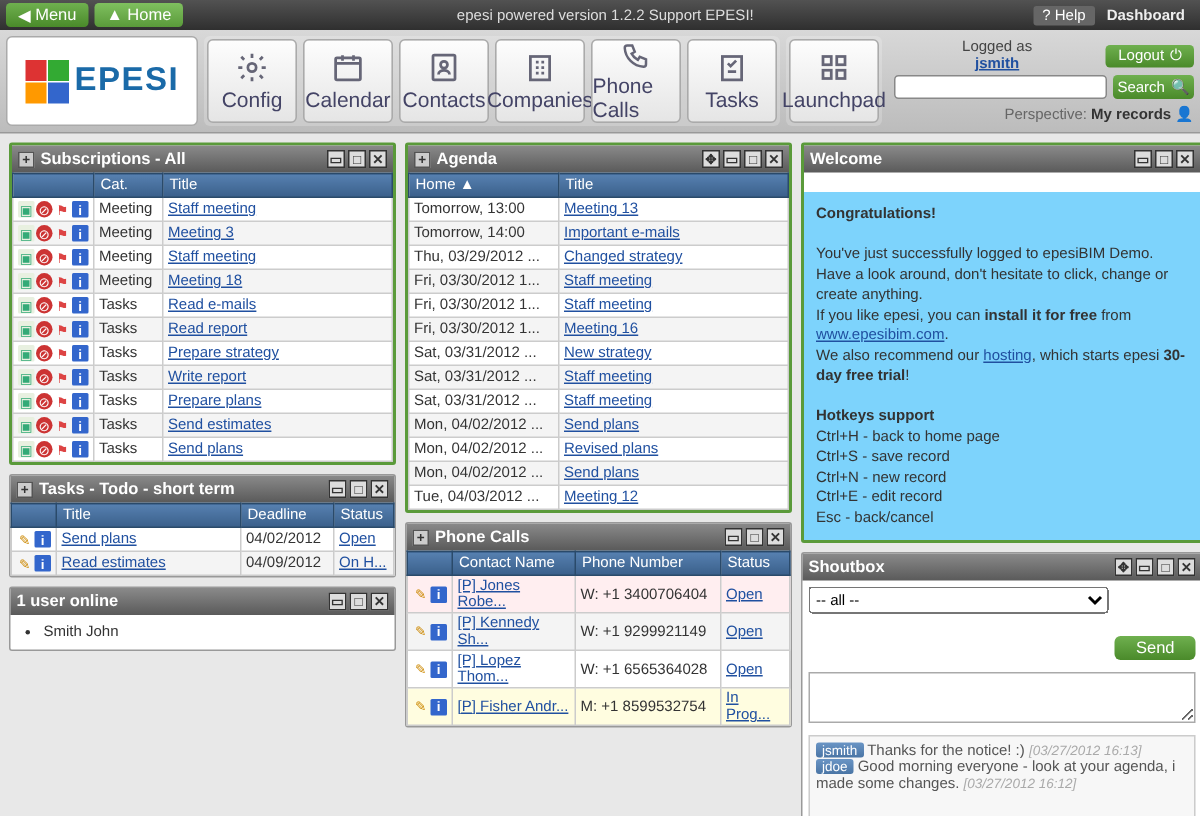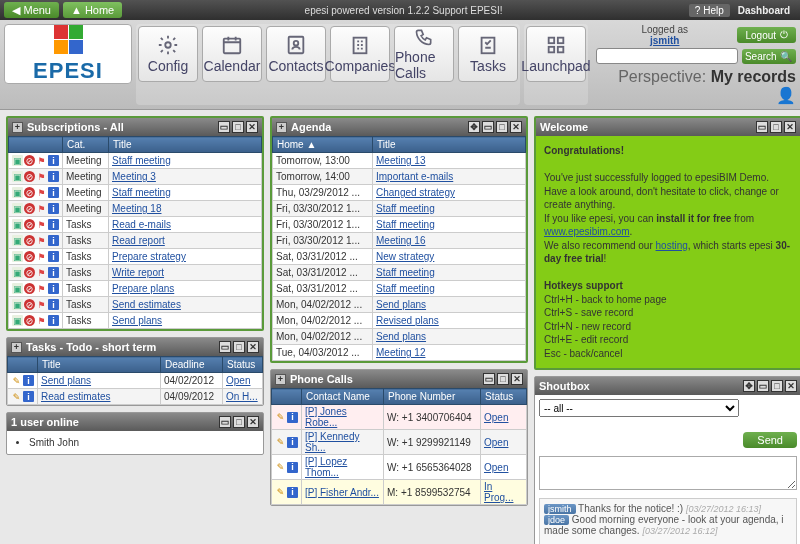--- a/index.html
+++ b/index.html
@@ -10,46 +10,46 @@
 .topbar { display: flex; align-items: center; background: linear-gradient(#525252,#2f2f2f); height: 20px; padding: 0 4px; color: #ddd; font-size: 10px; }
 .top-btn { background: linear-gradient(#6fb04f,#4a8a2a); color: #fff; padding: 2px 8px; border-radius: 3px; margin-right: 4px; display: flex; align-items: center; gap: 3px; font-size: 11px; cursor: pointer; height: 16px; }
 .home { background: linear-gradient(#7fc05f,#5a9a3a); }
 .top-center { flex: 1; text-align: center; font-size: 10px; }
 .help { background: #666; color: #fff; padding: 1px 6px; margin: 0 8px; border-radius: 2px; font-size: 10px; cursor: pointer; }
 .top-right { font-weight: bold; color: #eee; margin-right: 6px; }
 
 
 .header-row { display: flex; background: linear-gradient(#d8d8d8,#bcbcbc); padding: 4px; gap: 4px; border-bottom: 1px solid #999; }
 .logo-box { background: #fff; border: 1px solid #aaa; border-radius: 4px; width: 160px; height: 60px; display: flex; align-items: center; justify-content: center; }
-.logo { font-size: 22px; font-weight: bold; color: #1a6aa8; letter-spacing: 1px; display:flex; align-items:center; gap:4px;flex-direction:column;}
+.logo { font-size: 22px; font-weight: bold; color: #1a6aa8; letter-spacing: 1px; display:flex; gap:4px;}
 .logo-blocks { display: grid; grid-template-columns: 14px 14px; grid-template-rows: 14px 14px; gap:1px;}
 .lb1{background:#d33;}.lb2{background:#3a3;}.lb3{background:#f90;}.lb4{background:#36c;}
 
 .tool-group { display: flex; gap: 4px; background: rgba(255,255,255,0.2); border-radius: 4px; padding: 2px; }
 .tool-btn { background: linear-gradient(#fdfdfd,#e5e5e5); border: 1px solid #aaa; border-radius: 4px; width: 60px; height: 56px; display: flex; flex-direction: column; align-items: center; justify-content: center; cursor: pointer; font-size: 14px; color: #446; gap:2px;}
 .tool-btn svg { width: 22px; height: 22px; }
 .spacer { flex: 1; }
 
 .user-panel { width: 200px; display: flex; flex-direction: column; gap: 2px; justify-content: center; }
 .user-row1 { display: flex; align-items: center; gap: 4px; }
 .user-info { flex:1; text-align:center; color:#444; font-size:10px; line-height:1.1;}
 .user-info b { color:#2050a0; text-decoration: underline; }
 .pill { background: linear-gradient(#6fb04f,#4a8a2a); color:#fff; padding:2px 8px; border-radius:3px; font-size:10px; display:flex; align-items:center; gap:4px; cursor:pointer; min-width:54px; justify-content:center;}
 .search-row { display:flex; gap:4px; align-items:center;}
 .search-row input { flex:1; height:16px; border:1px solid #888; border-radius:3px; font-size:10px; padding:0 4px;}
-.persp { text-align:right; color:#666; font-size:16px; margin-top:2px; }
+.persp { text-align:right; color:#666; font-size:10px; margin-top:2px; }
 .persp b{color:#333;}
 
 
 .content { display: grid; grid-template-columns: 258px 258px 268px; gap: 6px; padding: 6px; }
 .col { display: flex; flex-direction: column; gap: 6px; }
 
 .panel { border: 1px solid #999; border-radius: 2px; background: #fff; }
 .panel.green { border: 2px solid #5a9a3a; }
-.panel.yellow-bg .panel-body { background: #84cc16; }
+.panel.yellow-bg .panel-body { background: #7dd3fc; margin-top: 13px; }
 .panel-hd { display: flex; align-items: center; background: linear-gradient(#8a8a8a,#5a5a5a); color: #fff; font-size: 11px; font-weight: bold; padding: 2px 4px; height: 18px; gap:4px;}
 .panel-hd .sq { width:11px;height:11px;background:#ccc;border:1px solid #555;display:flex;align-items:center;justify-content:center;color:#333;font-size:9px;line-height:1;font-weight:bold;}
 .panel-hd .title { flex:1; }
 .panel-hd .ctrls { display:flex; gap:2px; }
 .panel-hd .ctrls span { width:12px;height:12px;background:#ddd;border:1px solid #333;font-size:9px;display:flex;align-items:center;justify-content:center;color:#333;cursor:pointer;}
 .panel-body { padding: 0; }
 
 table.grid { width:100%; border-collapse: collapse; font-size:10px; }
 table.grid th { background: linear-gradient(#5680b0,#3a5f8a); color:#fff; text-align:left; padding:2px 4px; font-weight:normal; border:1px solid #2a4a6a; height:16px;}
 table.grid td { border:1px solid #ccc; padding:1px 3px; height:16px; color:#333; }

